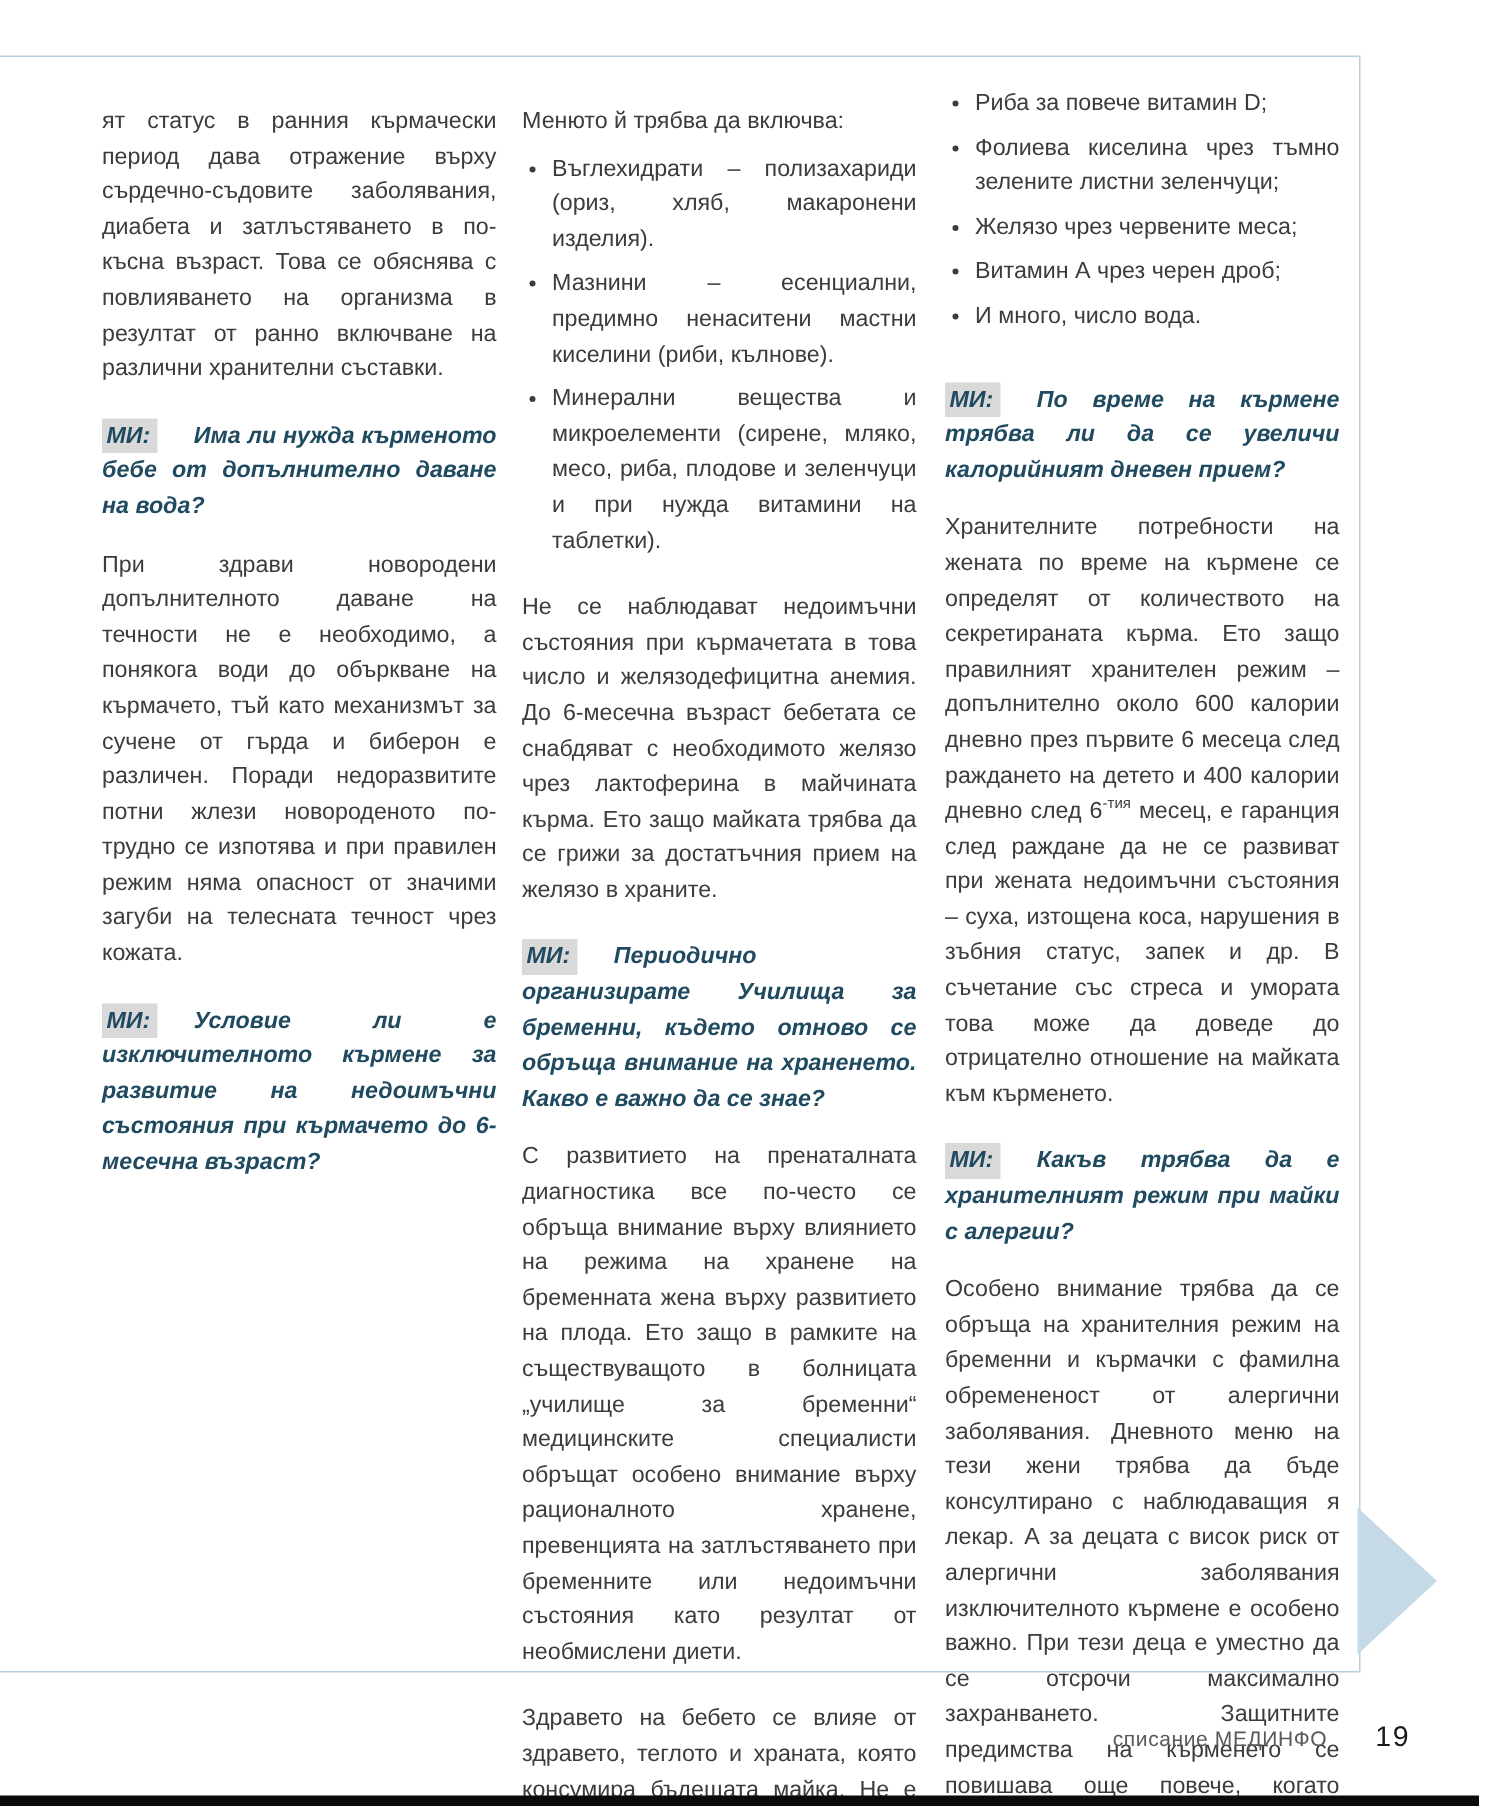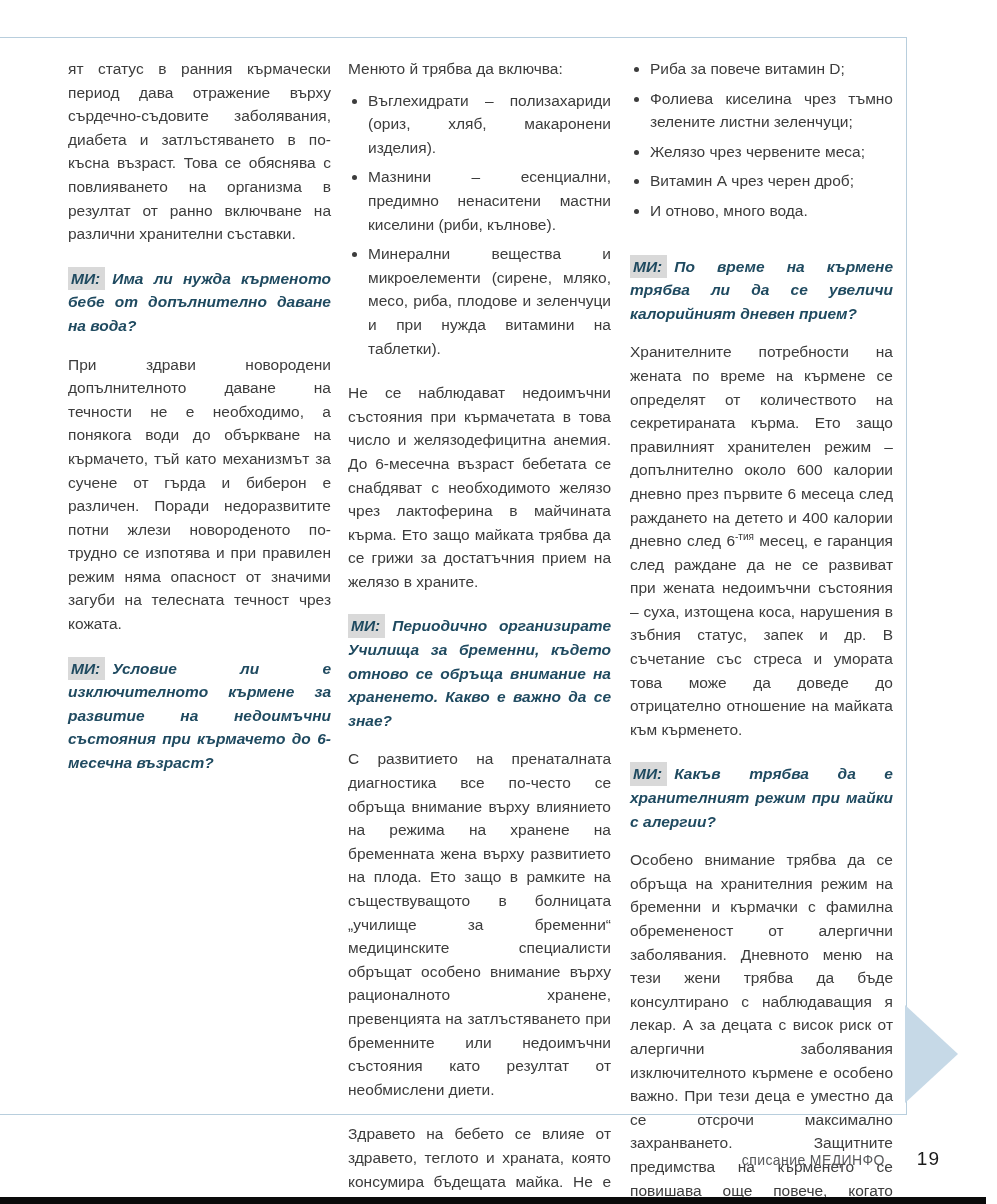--- a/index.html
+++ b/index.html
@@ -9,27 +9,27 @@
   }
   .frame{
     position:absolute;left:-3px;top:37px;width:908px;height:1076px;
     border:1.5px solid #b8cedd;background:#ffffff;
   }
   .col{position:absolute;top:57px;width:263px;font-size:15.5px;line-height:23.6px;}
   .col1{left:68px;}
   .col2{left:348px;}
   .col3{left:630px;}
   .para{margin:0 0 13px 0;text-align:justify;}
-  .para:first-child{margin-top:0;}
+  .para:first-child{margin-top:12px;}
   .question{
     margin:21px 0 15px 0;text-align:justify;
     font-weight:bold;font-style:italic;color:#1f4a60;
   }
   .mi{
-    background:#d9d9d9;padding:0 5px 0 3px;margin-right:7px;display:inline-block;
+    background:#d9d9d9;padding:0 5px 0 3px;margin-right:24px;display:inline-block;
   }
   ul.bullets{margin:0 0 13px 0;padding:0 0 0 20px;list-style:disc outside;}
   ul.bullets li{margin:0 0 6px 0;text-align:justify;}
   .continuation{padding-left:20px;margin:0 0 6px 0;}
   sup{font-size:10px;line-height:0;vertical-align:super;}
   .arrow{
     position:absolute;left:905px;top:1005px;width:0;height:0;
     border-left:53px solid #c6d9e7;border-top:49px solid transparent;border-bottom:49px solid transparent;
   }
   .footer{
@@ -74,21 +74,21 @@
   <p class="para" style="margin-top:21px;margin-bottom:8px;">Здравето на бебето се влияе от здравето, теглото и храната, която консумира бъдещата майка. Не е необходимо бъдещата майка да „яде за двама“, но трябва:</p>
 
 </div>
 
 <div class="col col3">
   <ul class="bullets">
     <li>Риба за повече витамин D;</li>
     <li>Фолиева киселина чрез тъмно зелените листни зеленчуци;</li>
     <li>Желязо чрез червените меса;</li>
     <li>Витамин А чрез черен дроб;</li>
-    <li>И отново, много вода.</li>
+    <li>И много, число вода.</li>
   </ul>
   <p class="question" style="margin-top:32px;">
     <span class="mi">МИ:</span><span>По време на кърмене трябва ли да се увеличи калорийният дневен прием?</span>
   </p>
   <p class="para"><span>Хранителните потребности на жената по време на кърмене се определят от количеството на секретираната кърма. Ето защо правилният хранителен режим – допълнително около 600 калории дневно през първите 6 месеца след раждането на детето и 400 калории дневно след 6</span><sup>-тия</sup><span> месец, е гаранция след раждане да не се развиват при жената недоимъчни състояния – суха, изтощена коса, нарушения в зъбния статус, запек и др. В съчетание със стреса и умората това може да доведе до отрицателно отношение на майката към кърменето.</span></p>
   <p class="question">
     <span class="mi">МИ:</span><span>Какъв трябва да е хранителният режим при майки с алергии?</span>
   </p>
   <p class="para"><span>Особено внимание трябва да се обръща на хранителния режим на бременни и кърмачки с фамилна обремененост от алергични заболявания. Дневното меню на тези жени трябва да бъде консултирано с наблюдаващия я лекар. А за децата с висок риск от алергични заболявания изключителното кърмене е особено важно. При тези деца е уместно да се отсрочи максимално захранването. Защитните предимства на кърменето се повишава още повече, когато майката изключва общо алергизиращите храни от храненето си в периода на кърмене.</span></p>
 </div>

